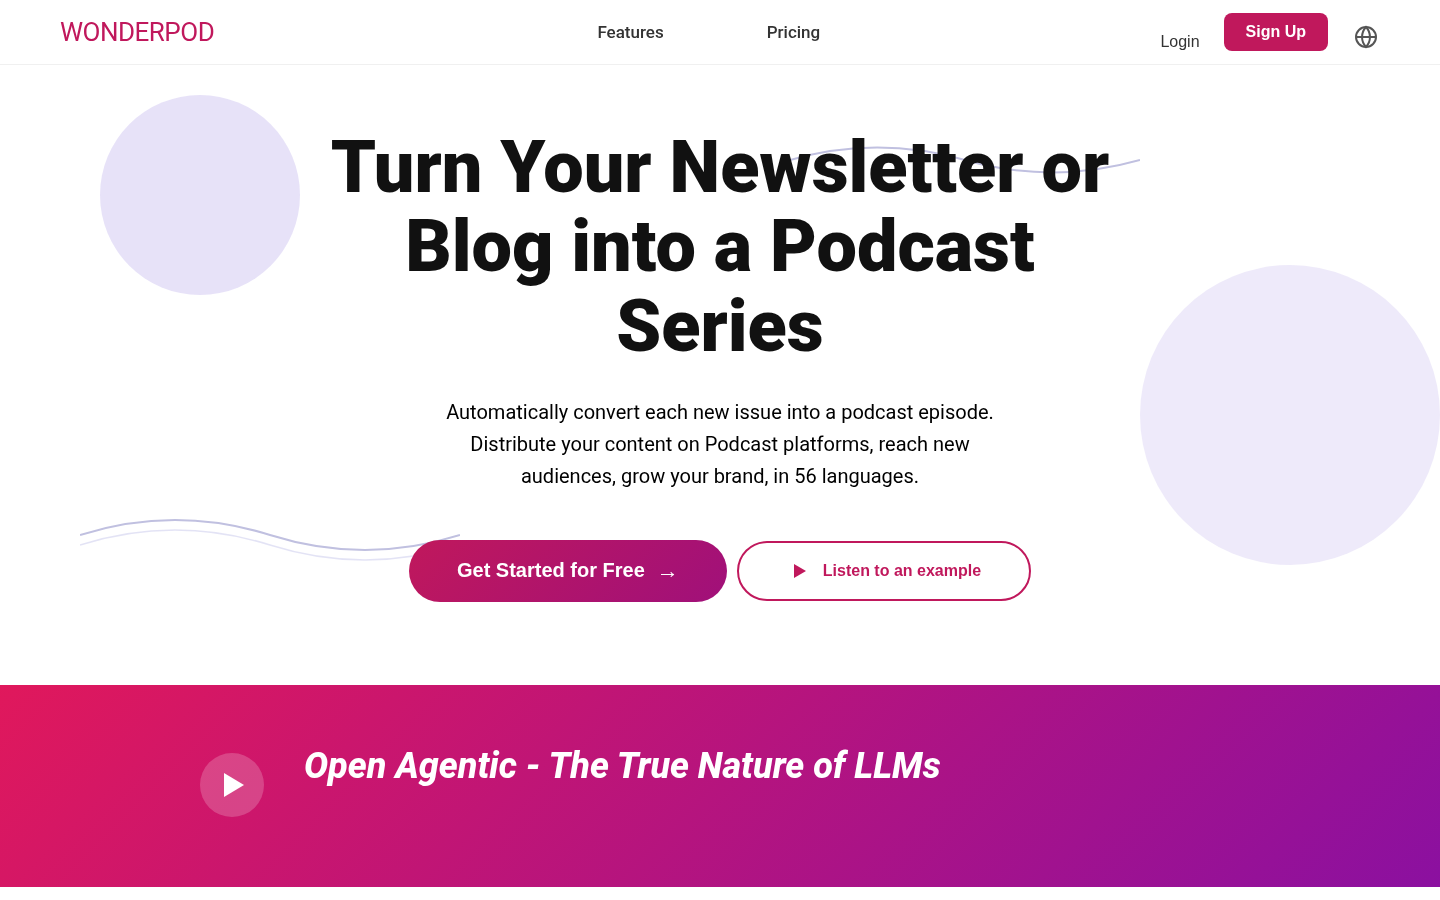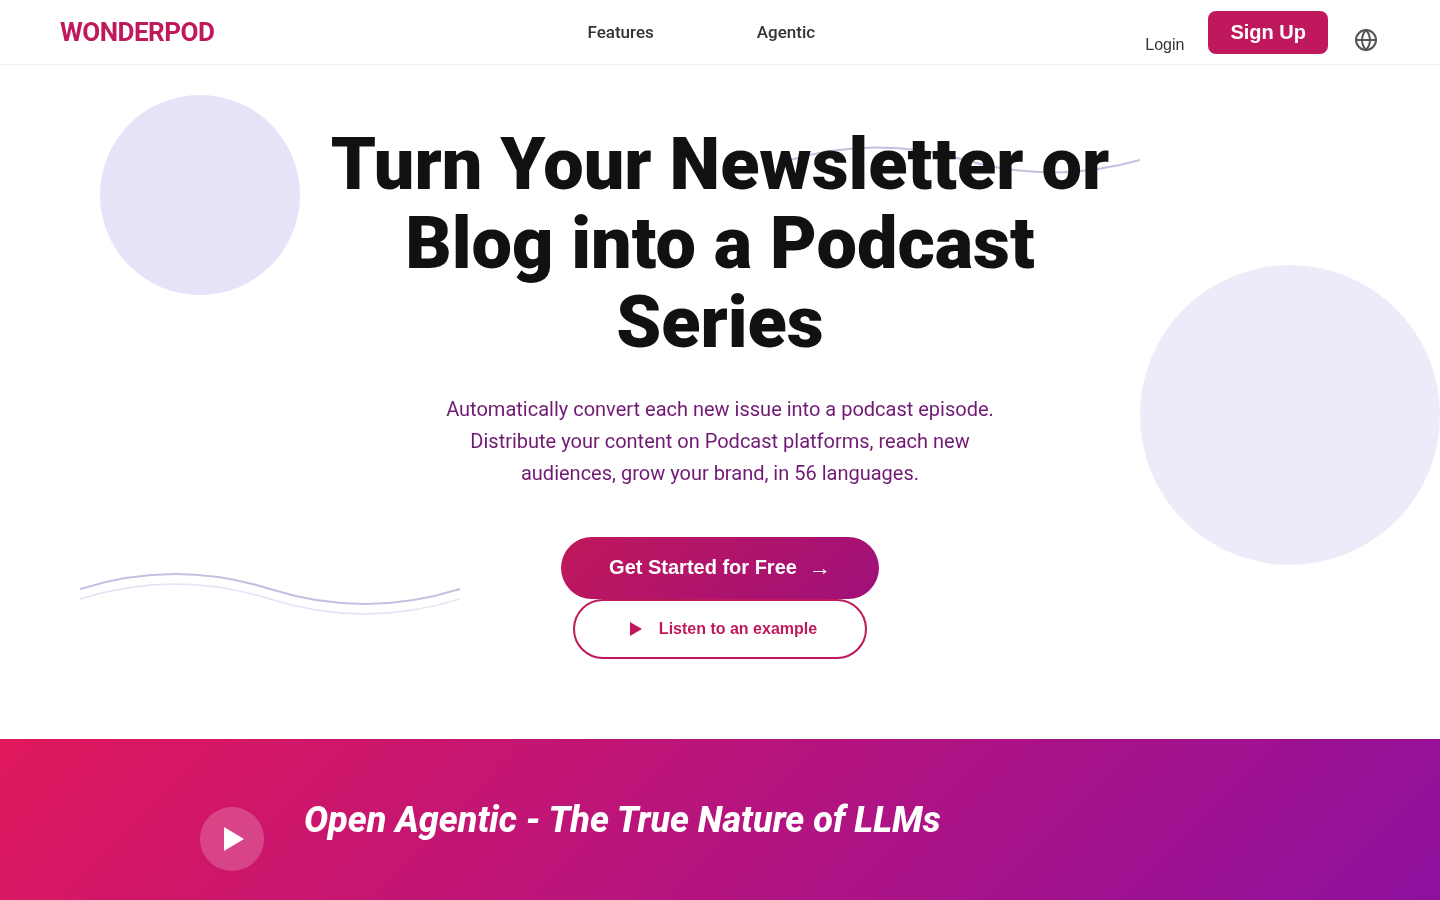--- a/index.html
+++ b/index.html
@@ -6,38 +6,38 @@
     body { font-family: -apple-system, BlinkMacSystemFont, 'Segoe UI', Roboto, sans-serif; width: 1440px; min-height: 900px; overflow-x: hidden; background: #fff; }
 
     
     nav {
       display: flex; align-items: center; justify-content: space-between;
       padding: 0 60px; height: 65px; background: #fff;
       border-bottom: 1px solid #f0f0f0; position: relative; z-index: 10;
     }
     .nav-logo { display: flex; align-items: center; }
     .logo-text {
-      font-size: 26px; font-weight: 700; letter-spacing: -0.5px;
+      font-size: 26px; font-weight: 400; letter-spacing: -0.5px;
       color: #c0185c;
       text-align: right;
     }
     .nav-links { display: flex; gap: 60px; }
     .nav-link {
       font-size: 17px; color: #333; text-decoration: none; font-weight: 500;
       cursor: pointer;
       padding-left: 43px;
     }
     .nav-actions { display: flex; align-items: flex-end; gap: 24px; }
     .login-btn {
       font-size: 16px; color: #333; background: none; border: none;
       cursor: pointer; font-weight: 500;
     }
     .signup-btn {
       background: #c0185c; color: #fff; border: none; border-radius: 8px;
-      padding: 10px 22px; font-size: 20px; font-weight: 600; cursor: pointer;
+      padding: 10px 22px; font-size: 16px; font-weight: 600; cursor: pointer;
     }
     .globe-icon {
       width: 28px; height: 28px; cursor: pointer; color: #555;
       display: flex; align-items: center; justify-content: center;
     }
 
     
     .hero {
       position: relative; background: #fff; overflow: hidden;
       min-height: 620px; display: flex; flex-direction: column;
@@ -63,25 +63,25 @@
       position: absolute; top: 70px; right: 300px;
       width: 350px; height: 50px;
     }
 
     .hero-title {
       font-size: 72px; font-weight: 900; color: #111; text-align: center;
       line-height: 1.1; max-width: 800px; position: relative; z-index: 2;
       margin-bottom: 30px;
     }
     .hero-subtitle {
-      font-size: 20px; color: #701a75; text-align: center; max-width: 560px;
+      font-size: 20px; color: #000000; text-align: center; max-width: 560px;
       line-height: 1.6; position: relative; z-index: 2; margin-bottom: 48px;
     }
 
-    .hero-buttons { display: flex; flex-direction: column; gap: 0; align-items: center; position: relative; z-index: 2; }
+    .hero-buttons { display: flex; flex-direction: row; gap: 10px; align-items: center; position: relative; z-index: 2; }
 
     .cta-primary {
       background: linear-gradient(135deg, #c0185c, #a0107a);
       color: #fff; border: none; border-radius: 50px;
       padding: 18px 48px; font-size: 20px; font-weight: 700;
       cursor: pointer; display: flex; align-items: center; gap: 12px;
       min-width: 240px; justify-content: center;
     }
     .cta-arrow { font-size: 22px; }
 
@@ -129,21 +129,21 @@
   </style>
 </head>
 <body>
 
 <nav>
   <div class="nav-logo">
     <span class="logo-text">WONDERPOD</span>
   </div>
   <div class="nav-links">
     <a class="nav-link">Features</a>
-    <a class="nav-link">Agentic</a>
+    <a class="nav-link">Pricing</a>
   </div>
   <div class="nav-actions">
     <button class="login-btn">Login</button>
     <button class="signup-btn">Sign Up</button>
     <div class="globe-icon">
       <svg width="24" height="24" viewBox="0 0 24 24" fill="none" stroke="currentColor" stroke-width="2">
         <circle cx="12" cy="12" r="10"></circle>
         <line x1="2" y1="12" x2="22" y2="12"></line>
         <path d="M12 2a15.3 15.3 0 0 1 4 10 15.3 15.3 0 0 1-4 10 15.3 15.3 0 0 1-4-10 15.3 15.3 0 0 1 4-10z"></path>
       </svg>

